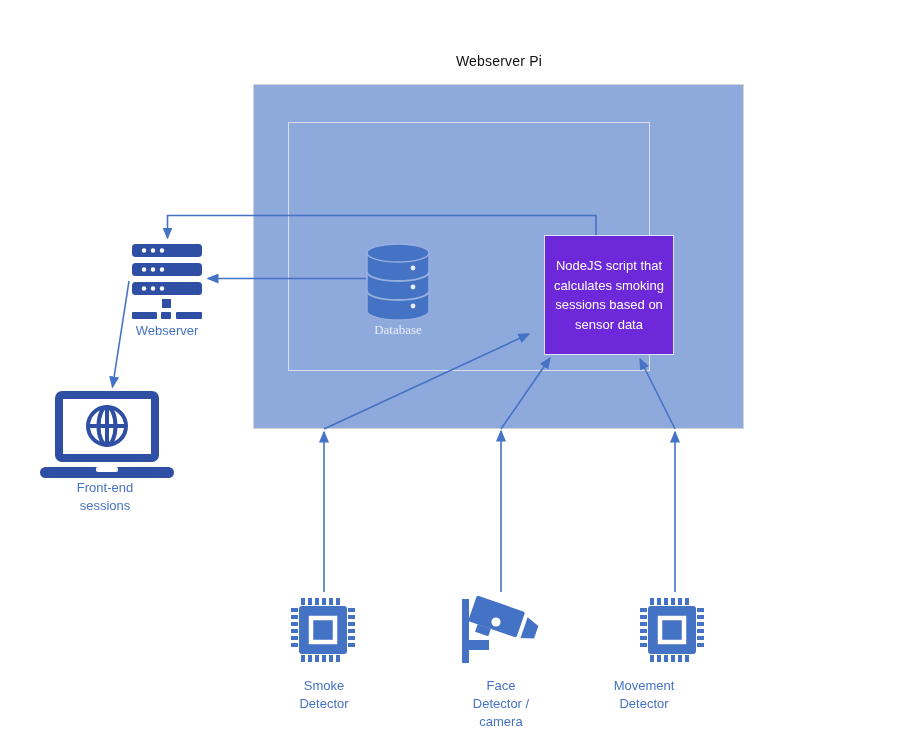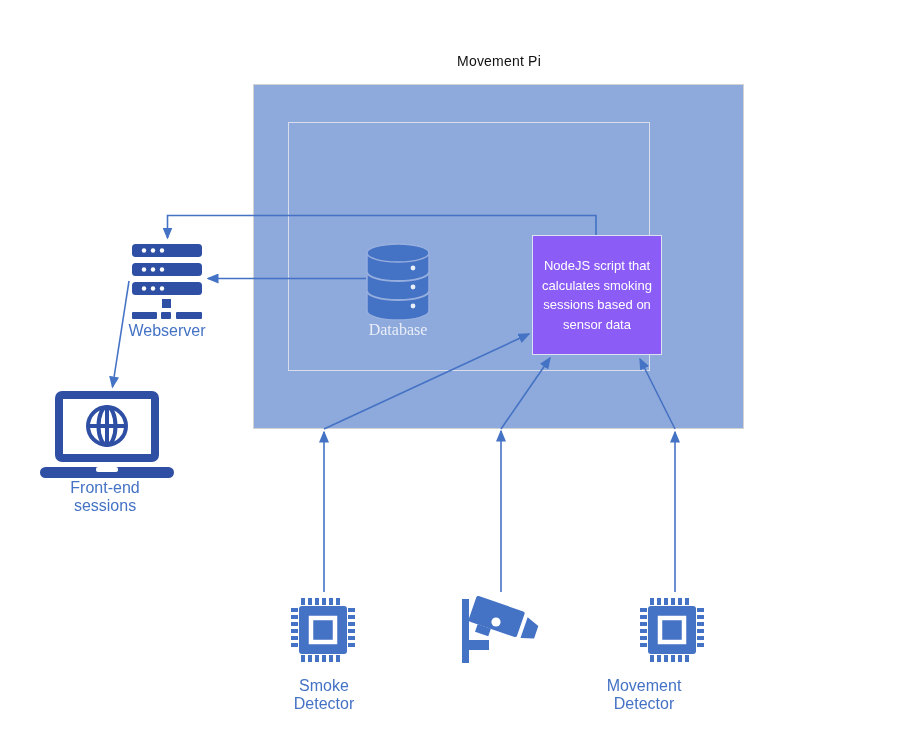--- a/index.html
+++ b/index.html
@@ -13,40 +13,40 @@
   }
   .pi-box{
     position:absolute;left:253px;top:84px;width:491px;height:345px;
     background:#8EA9DB;border:1px solid #d3d3d3;box-sizing:border-box;
   }
   .inner-box{
     position:absolute;left:288px;top:122px;width:362px;height:249px;
     border:1px solid #d9deea;box-sizing:border-box;
   }
   .nodejs{
-    position:absolute;left:532px;top:235px;width:130px;height:120px;
-    background:#8b5cf6;border:1px solid #dce2f0;box-sizing:border-box;
+    position:absolute;left:544px;top:235px;width:130px;height:120px;
+    background:#6d28d9;border:1px solid #dce2f0;box-sizing:border-box;
     color:#fff;font-size:13px;line-height:19.5px;text-align:center;
     display:flex;align-items:center;justify-content:center;padding:8px 6px;
   }
   .icon{position:absolute;}
   .lbl{
     position:absolute;text-align:center;color:#4472C4;
-    font-size:16px;line-height:18px;
+    font-size:13px;line-height:18px;
   }
   .lbl.on-blue{color:#E9EEF8;font-family:Liberation Serif, serif;}
   svg.arrows{position:absolute;left:0;top:0;pointer-events:none;}
   svg.arrows line, svg.arrows polyline{stroke:#4472C4;stroke-width:1.6;fill:none;}
 </style>
 </head>
 <body>
 
 <div class="canvas">
 
-  <div class="title">Movement Pi</div>
+  <div class="title">Webserver Pi</div>
 
   <div class="pi-box"></div>
   <div class="inner-box"></div>
 
   <svg class="arrows" width="909" height="737" viewBox="0 0 909 737">
     <defs>
       <marker id="ah" markerUnits="userSpaceOnUse" markerWidth="12" markerHeight="10" refX="10.5" refY="5" orient="auto">
         <path d="M0,0 L12,5 L0,10 Z" fill="#4472C4"></path>
       </marker>
     </defs>
@@ -151,20 +151,21 @@
       <rect x="2" y="3" width="7" height="64"></rect>
       <path d="M9,44 h20 v10 h-20 z"></path>
       <g transform="rotate(19 36 24)">
         <rect x="10" y="7" width="51" height="27" rx="2"></rect>
         <polygon points="65,11 78,16 78,29 65,33"></polygon>
         <rect x="20" y="34" width="14" height="8"></rect>
       </g>
       <circle cx="36" cy="26" r="4.6" fill="#fff"></circle>
     </g>
   </svg>
+  <div class="lbl" style="left:461px;top:677px;width:80px">Face Detector / camera</div>
 
   <svg class="icon" style="left:640px;top:598px" width="64" height="64" viewBox="0 0 64 64">
     <g fill="#4472C4">
       <rect x="10" y="0" width="4" height="7"></rect>
         <rect x="17" y="0" width="4" height="7"></rect>
         <rect x="24" y="0" width="4" height="7"></rect>
         <rect x="31" y="0" width="4" height="7"></rect>
         <rect x="38" y="0" width="4" height="7"></rect>
         <rect x="45" y="0" width="4" height="7"></rect>
       <rect x="10" y="57" width="4" height="7"></rect>

